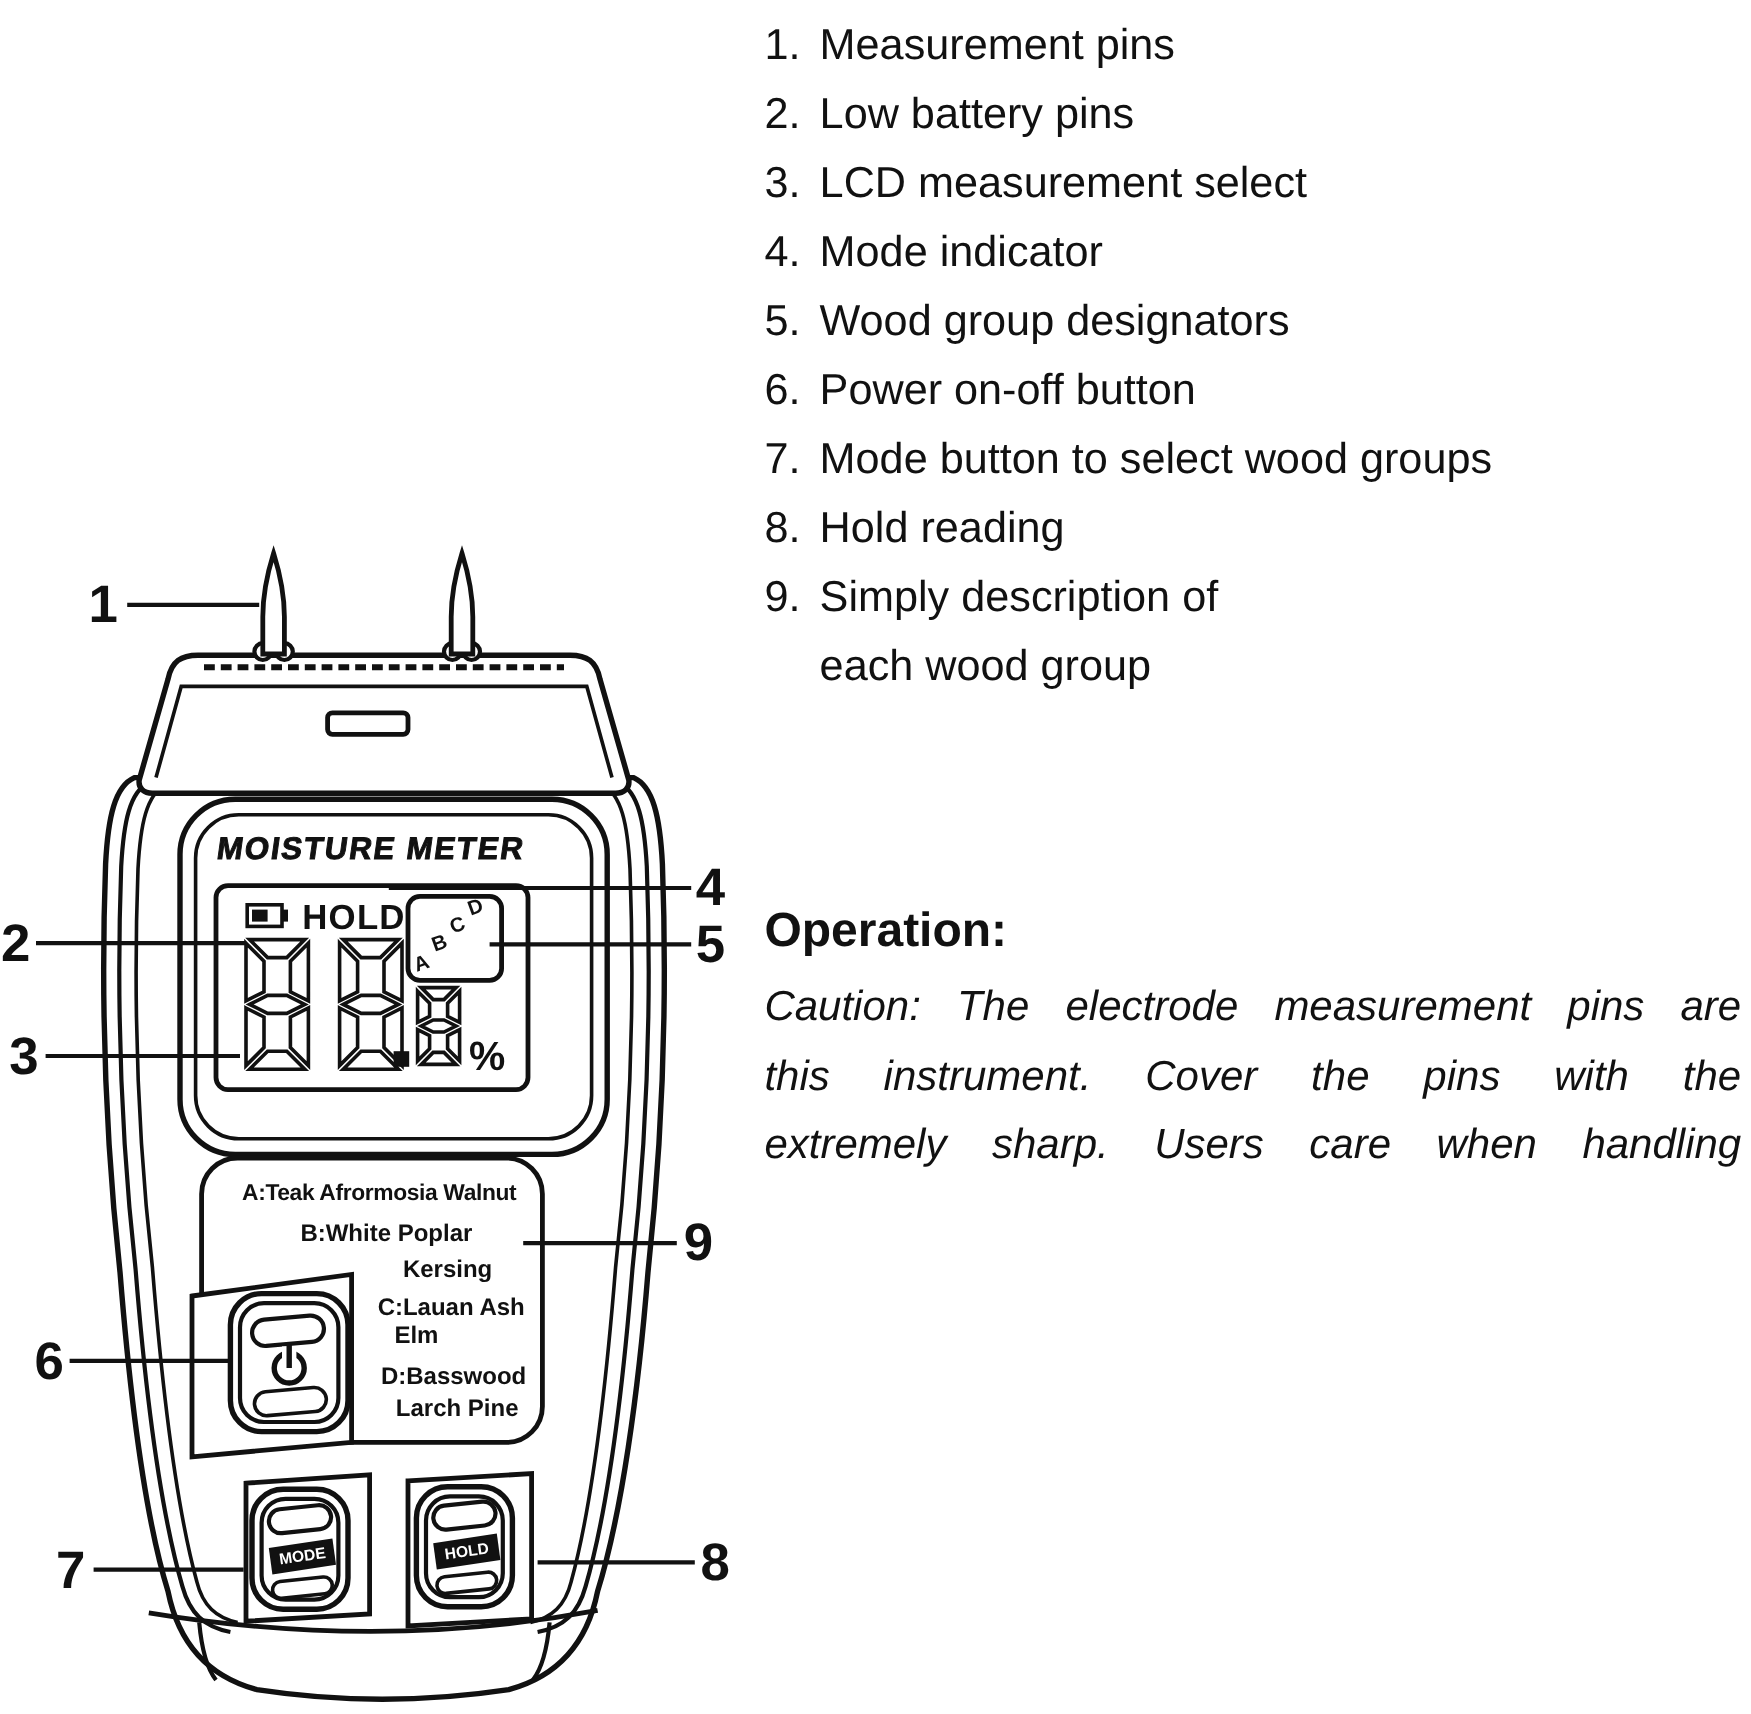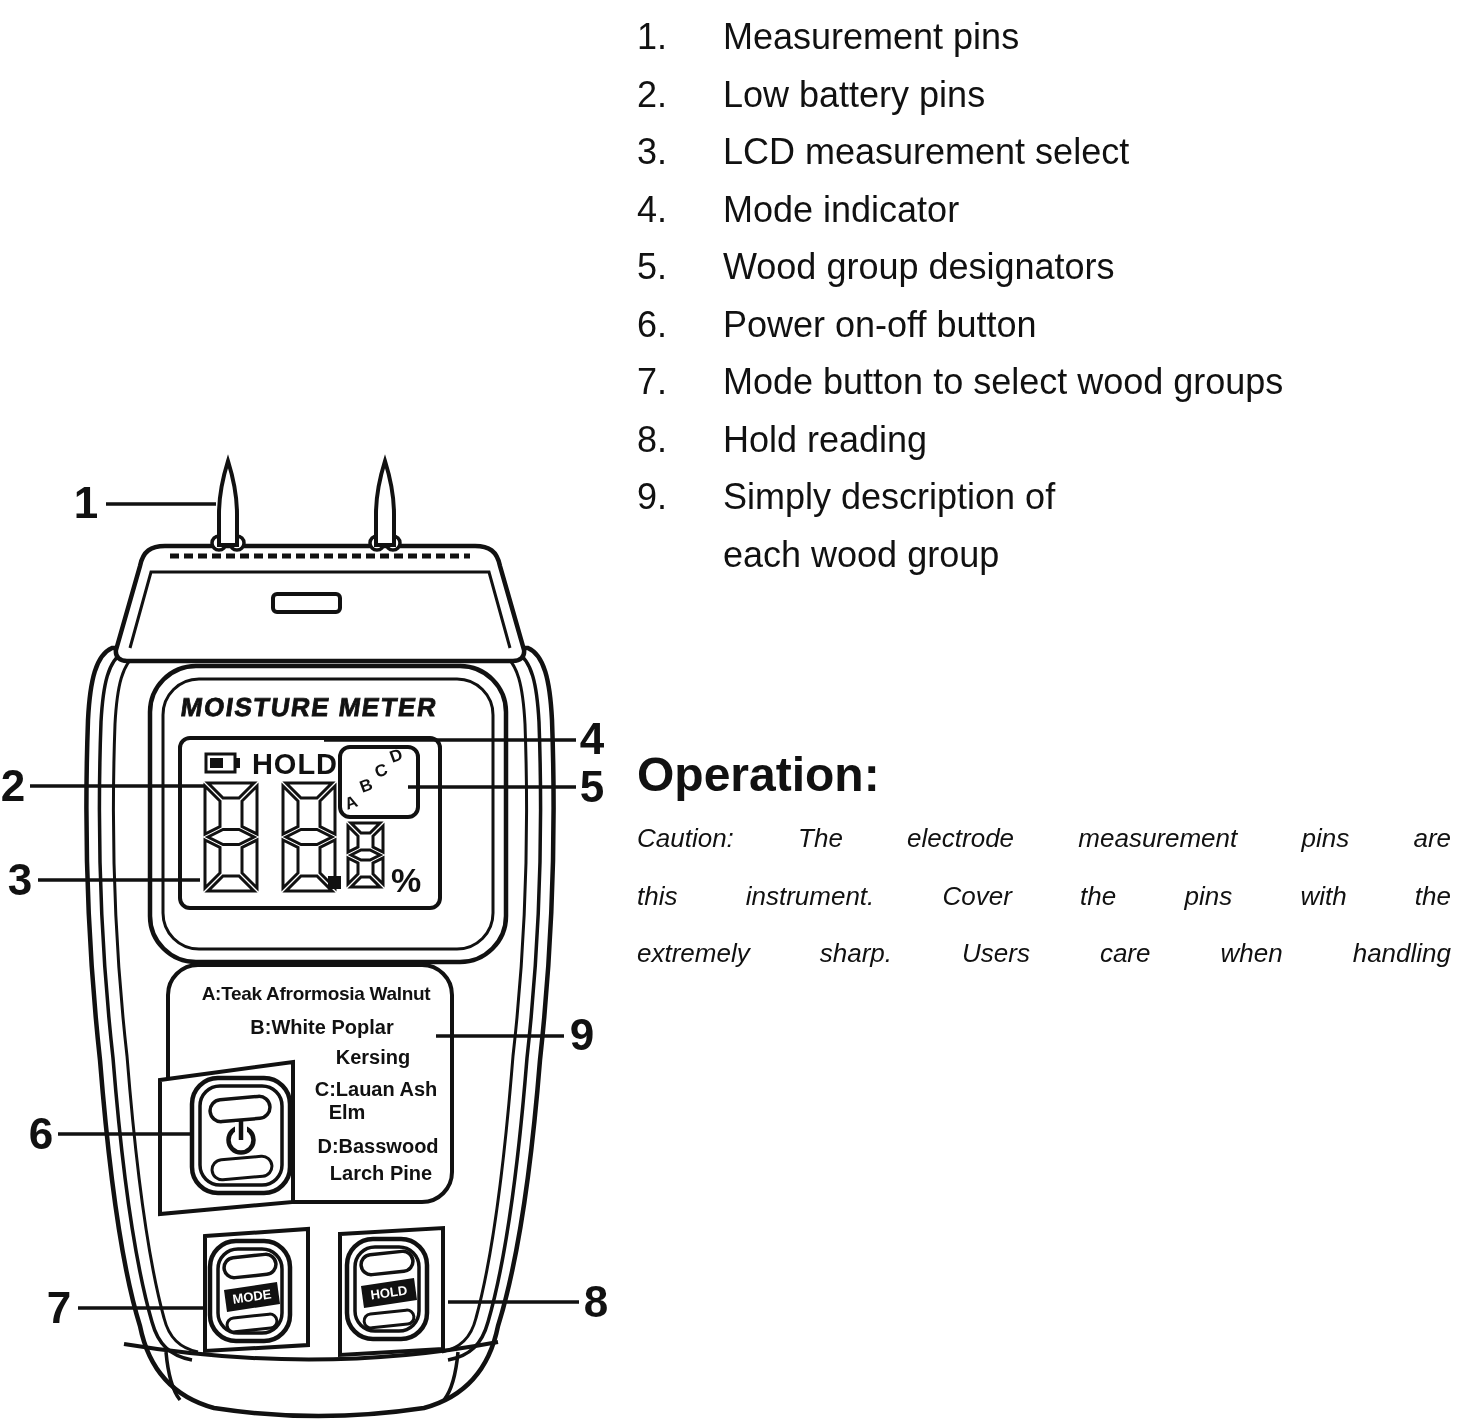--- a/index.html
+++ b/index.html
@@ -9,24 +9,24 @@
   .st{fill:#fff;stroke:#111;}
   .nf{fill:none;stroke:#111;}
   .blk{fill:#111;stroke:none;}
   .seg{fill:#fff;stroke:#111;stroke-width:3;stroke-linejoin:miter;}
   text.dev{fill:#111;font-family:"Liberation Sans",sans-serif;}
   .callout-num{font-size:44px;font-weight:bold;}
   .ln{stroke:#111;stroke-width:3.5;}
   .legend{position:absolute;left:637px;top:8px;width:816px;}
   .legend-row{display:flex;font-size:36px;line-height:57.5px;}
   .legend-num{flex:0 0 46px;}
-  .legend-label{flex:1;margin-left:40px;}
+  .legend-label{flex:1;}
   .operation{position:absolute;left:637px;top:750px;width:814px;}
-  .op-heading{font-size:48px;font-weight:bold;line-height:50px;margin-bottom:10px;}
-  .caution-line{font-size:26px;font-style:italic;line-height:57.5px;}
+  .op-heading{font-size:40px;font-weight:bold;line-height:50px;margin-bottom:10px;}
+  .caution-line{font-size:35px;font-style:italic;line-height:57.5px;}
   .caution-line.just{text-align:justify;text-align-last:justify;}
 </style>
 </head>
 <body>
 
 <div class="stage">
 
   <svg id="device-svg" width="660" height="1428" viewBox="0 0 660 1428">
 
     <path class="st" stroke-width="4.5" d="M 112,648 C 96,655 90,680 88,720 C 84,830 88,950 100,1060 C 108,1160 120,1262 140,1326

